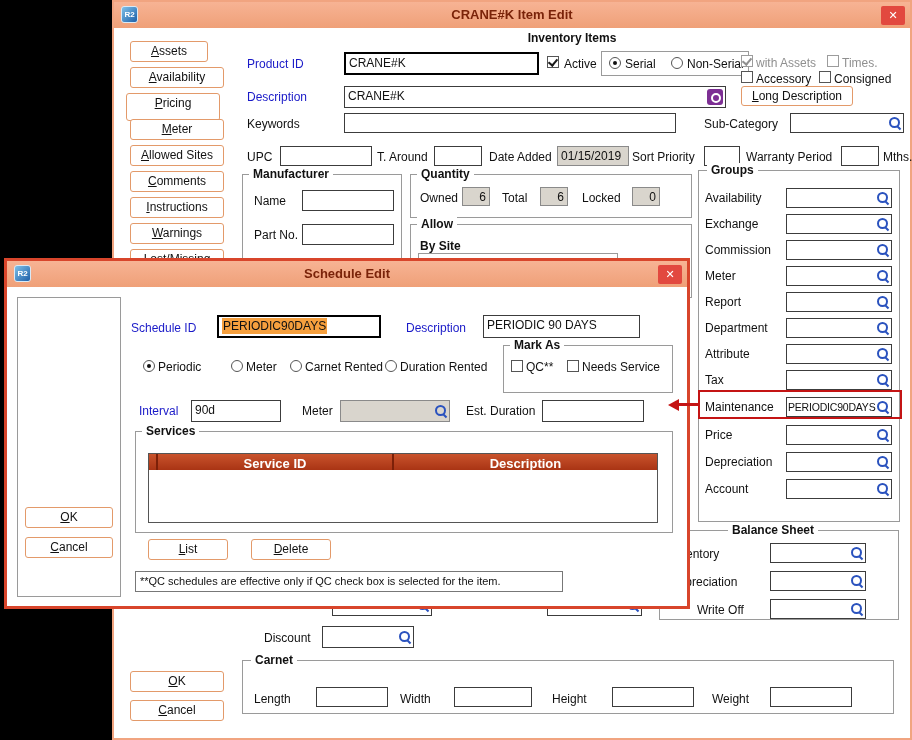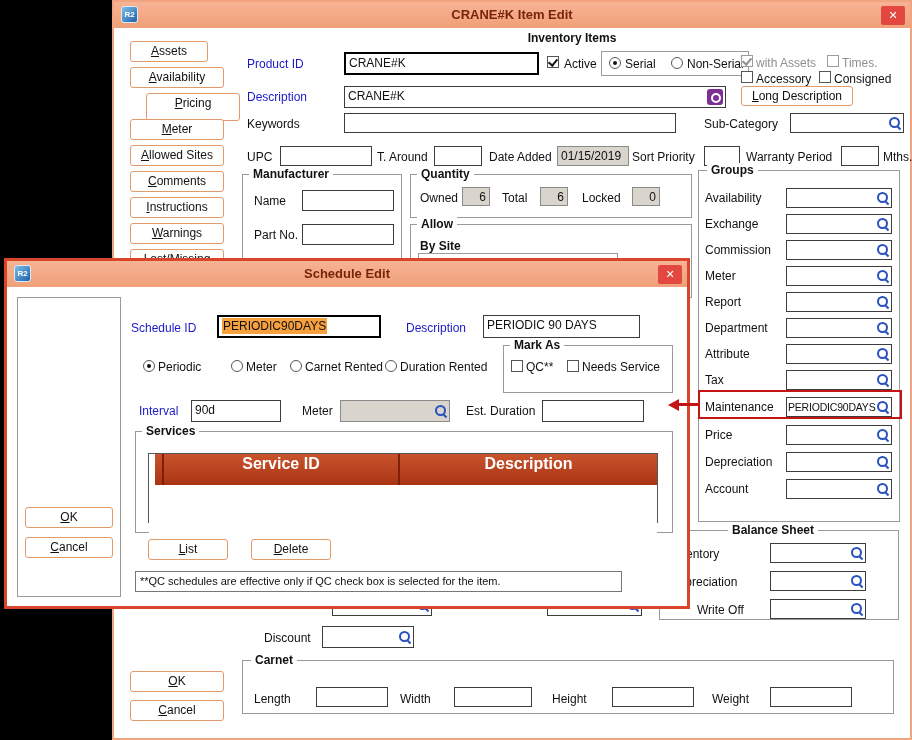--- a/index.html
+++ b/index.html
@@ -57,22 +57,22 @@
       border:2px solid #2a52be; border-radius:50%; }
   .mag::after { content:""; position:absolute; left:9px; top:9px; width:5px; height:2px;
       background:#2a52be; transform:rotate(45deg); transform-origin:left center; }
 
   .desc-icon { position:absolute; right:2px; top:2px; width:16px; height:16px;
       background:#7d2f94; border-radius:3px; }
   .desc-icon::after { content:""; position:absolute; left:4px; top:4px; width:6px; height:6px;
       border:2px solid #fff; border-radius:50%; }
 
   .svc-table { position:absolute; border:1px solid #555; background:#fff; }
-  .svc-head { display:flex; height:31px; background:linear-gradient(#c9532c,#a93414);
-      color:#fff; font-weight:bold; font-size:16px;margin-left:6px; }
+  .svc-head { display:flex; height:16px; background:linear-gradient(#c9532c,#a93414);
+      color:#fff; font-weight:bold; font-size:13px; }
   .svc-head .c0 { width:9px; border-right:2px solid #7c2008; }
   .svc-head .c1 { width:236px; text-align:center; line-height:19px; border-right:2px solid #7c2008; }
   .svc-head .c2 { flex:1; text-align:center; line-height:19px; }
   .svc-body { height:49px; background:#fff; }
 
   .note-box { position:absolute; border:1px solid #777; font-size:11px; line-height:19px;
       padding-left:4px; white-space:nowrap; overflow:hidden; background:#fff; }
 
   .ann-box { position:absolute; border:2px solid #c41414; z-index:30; pointer-events:none; }
   .ann-line { position:absolute; background:#c41414; z-index:30; pointer-events:none; }
@@ -87,21 +87,21 @@
   <div class="win main-win">
 
     <div class="titlebar">
       <span class="r2icon">R2</span>
       <span class="title-text">CRANE#K Item Edit</span>
       <span class="close-btn">✕</span>
     </div>
 
     <div class="btn mnemonic" style="left:16px;top:39px;width:78px;height:21px">Assets</div>
     <div class="btn mnemonic" style="left:16px;top:65px;width:94px;height:21px">Availability</div>
-    <div class="btn mnemonic" style="left:32px;top:91px;width:94px;height:28px">Pricing</div>
+    <div class="btn mnemonic" style="left:12px;top:91px;width:94px;height:28px">Pricing</div>
     <div class="btn mnemonic" style="left:16px;top:117px;width:94px;height:21px">Meter</div>
     <div class="btn mnemonic" style="left:16px;top:143px;width:94px;height:21px">Allowed Sites</div>
     <div class="btn mnemonic" style="left:16px;top:169px;width:94px;height:21px">Comments</div>
     <div class="btn mnemonic" style="left:16px;top:195px;width:94px;height:21px">Instructions</div>
     <div class="btn mnemonic" style="left:16px;top:221px;width:94px;height:21px">Warnings</div>
     <div class="btn mnemonic" style="left:16px;top:247px;width:94px;height:21px">Lost/Missing</div>
 
     <div class="lbl bold" style="left:128px;top:29px;width:660px;text-align:center">Inventory Items</div>
 
     <div class="lbl blue" style="left:133px;top:55px">Product ID</div>
@@ -304,16 +304,16 @@
       <div class="svc-head">
         <div class="c0"></div>
         <div class="c1">Service ID</div>
         <div class="c2">Description</div>
       </div>
       <div class="svc-body"></div>
     </div>
     <div class="btn mnemonic" style="left:141px;top:278px;width:80px;height:21px">List</div>
     <div class="btn mnemonic" style="left:244px;top:278px;width:80px;height:21px">Delete</div>
 
-    <div class="note-box" style="left:128px;top:310px;width:487px;height:21px">**QC schedules are effective only if QC check box is selected for the item.</div>
+    <div class="note-box" style="left:128px;top:310px;width:428px;height:21px">**QC schedules are effective only if QC check box is selected for the item.</div>
   </div>
 
 </div>
 
 </body></html>

